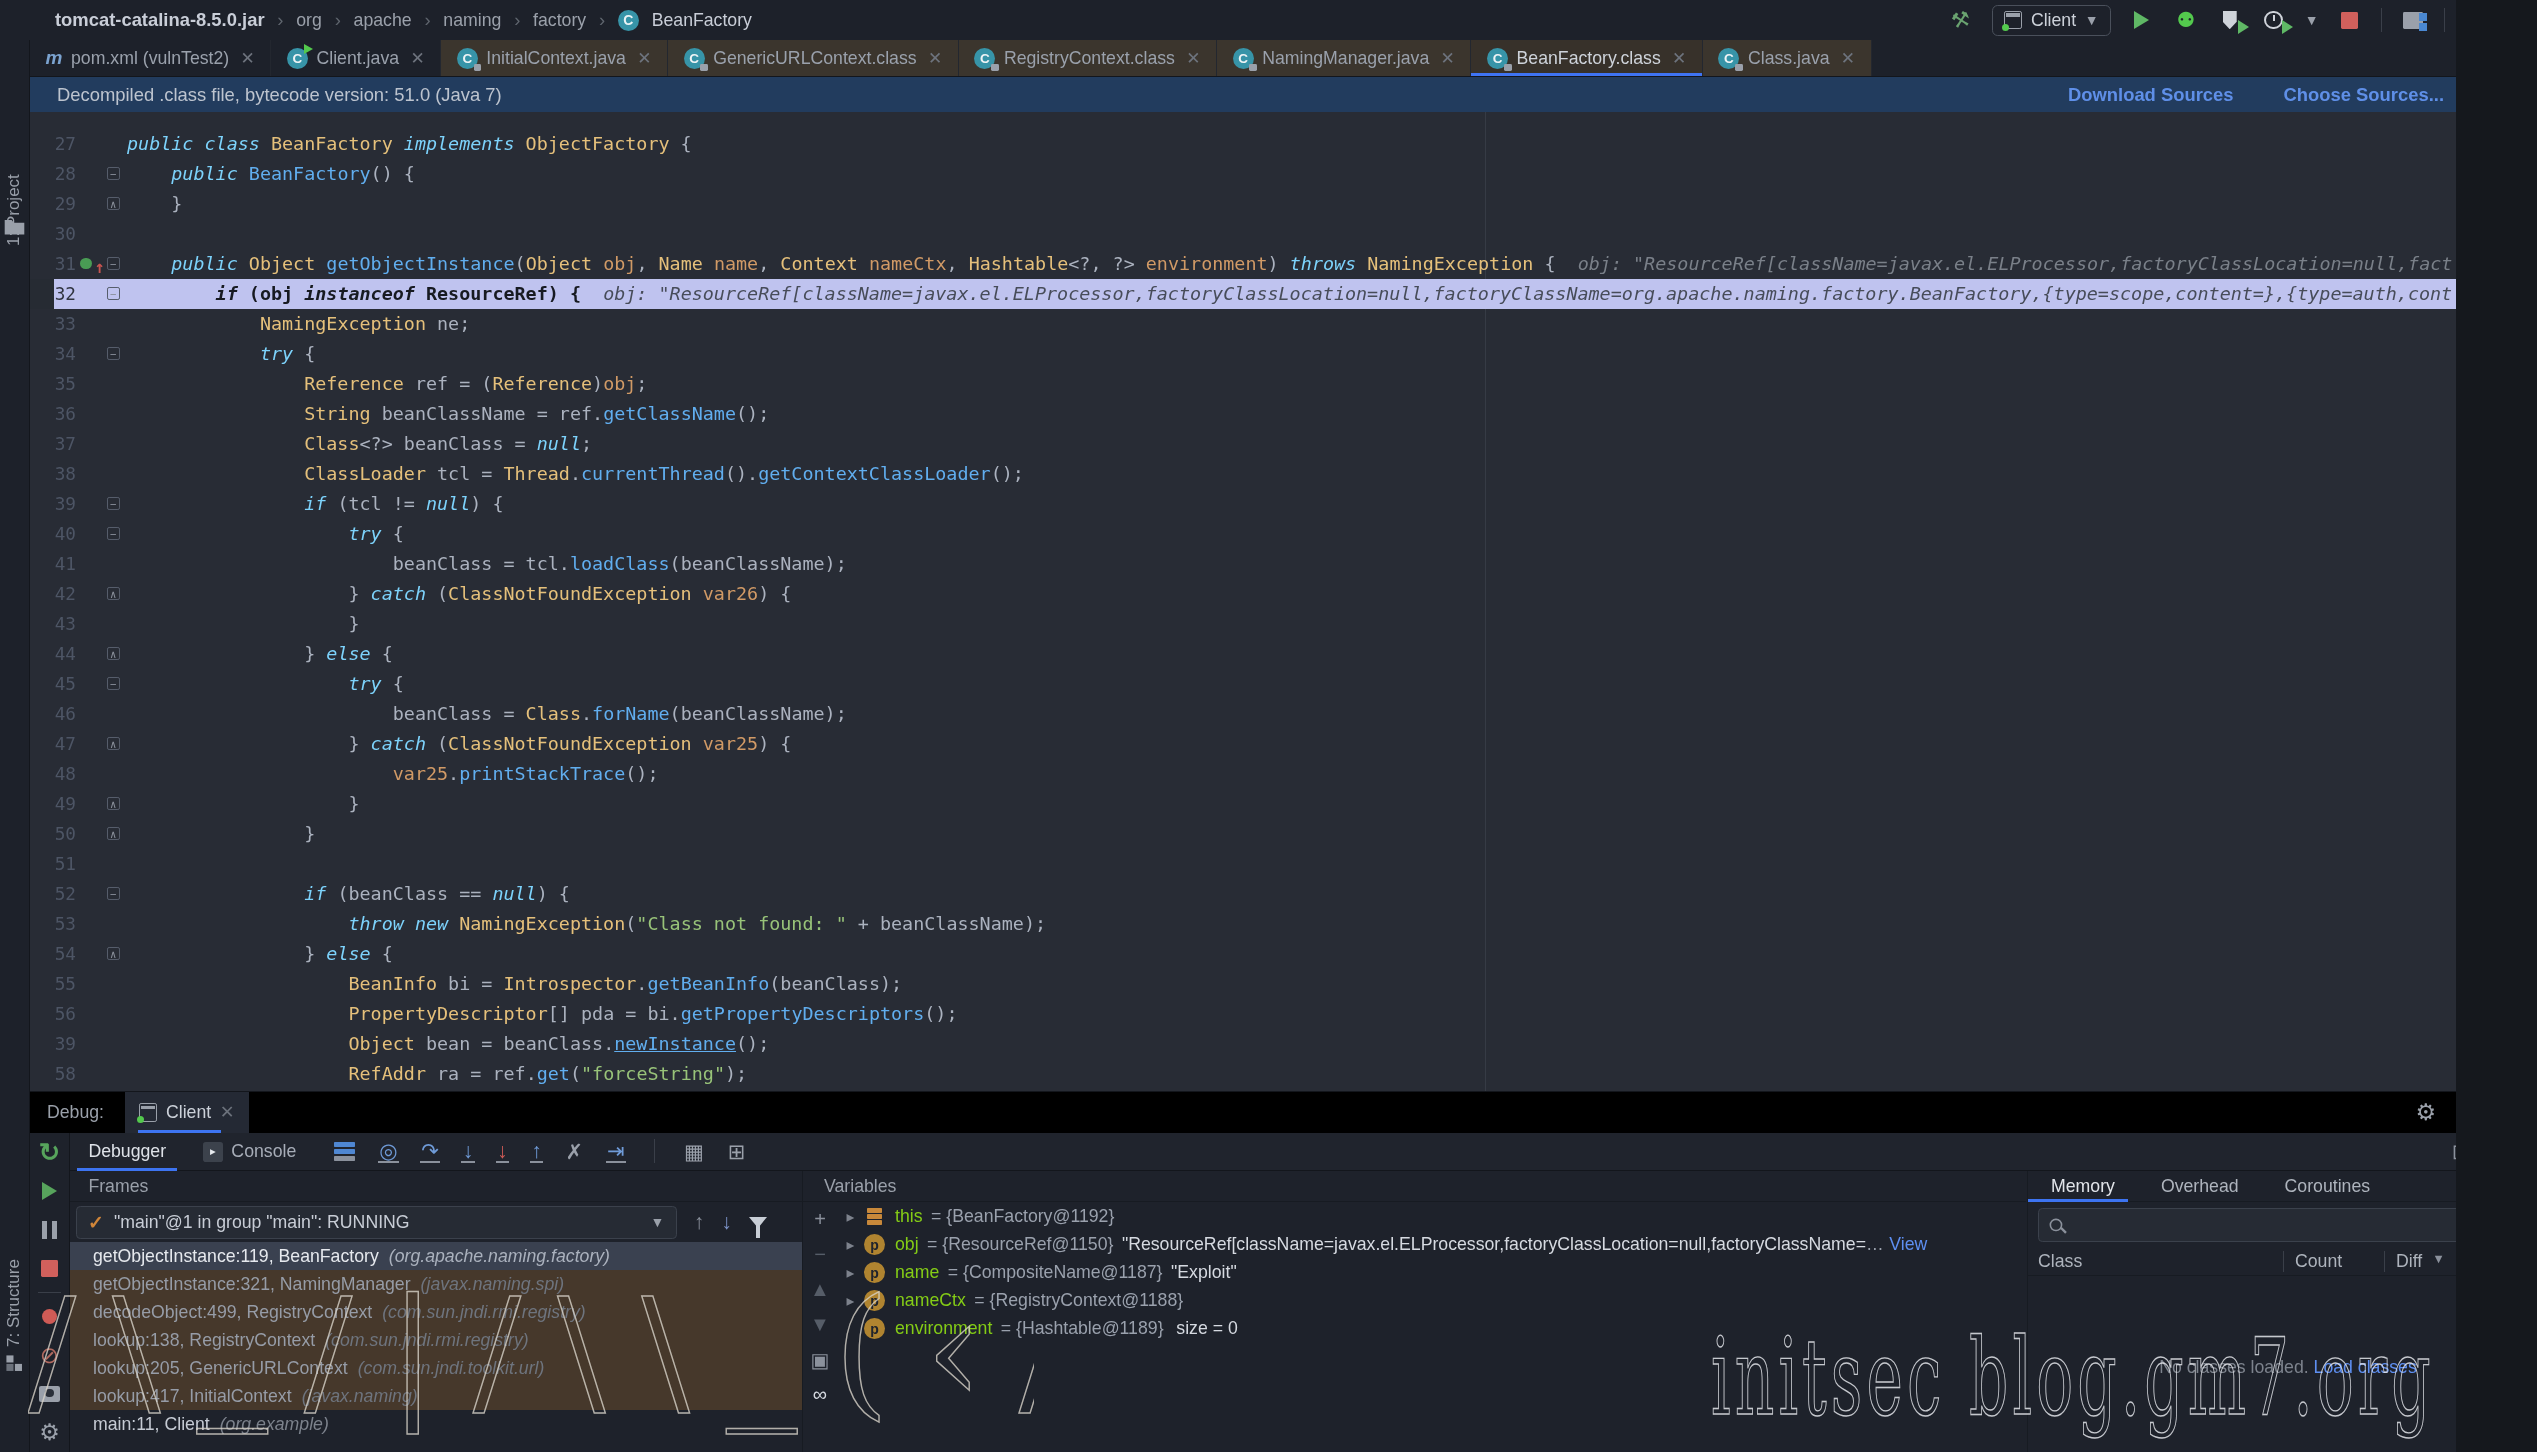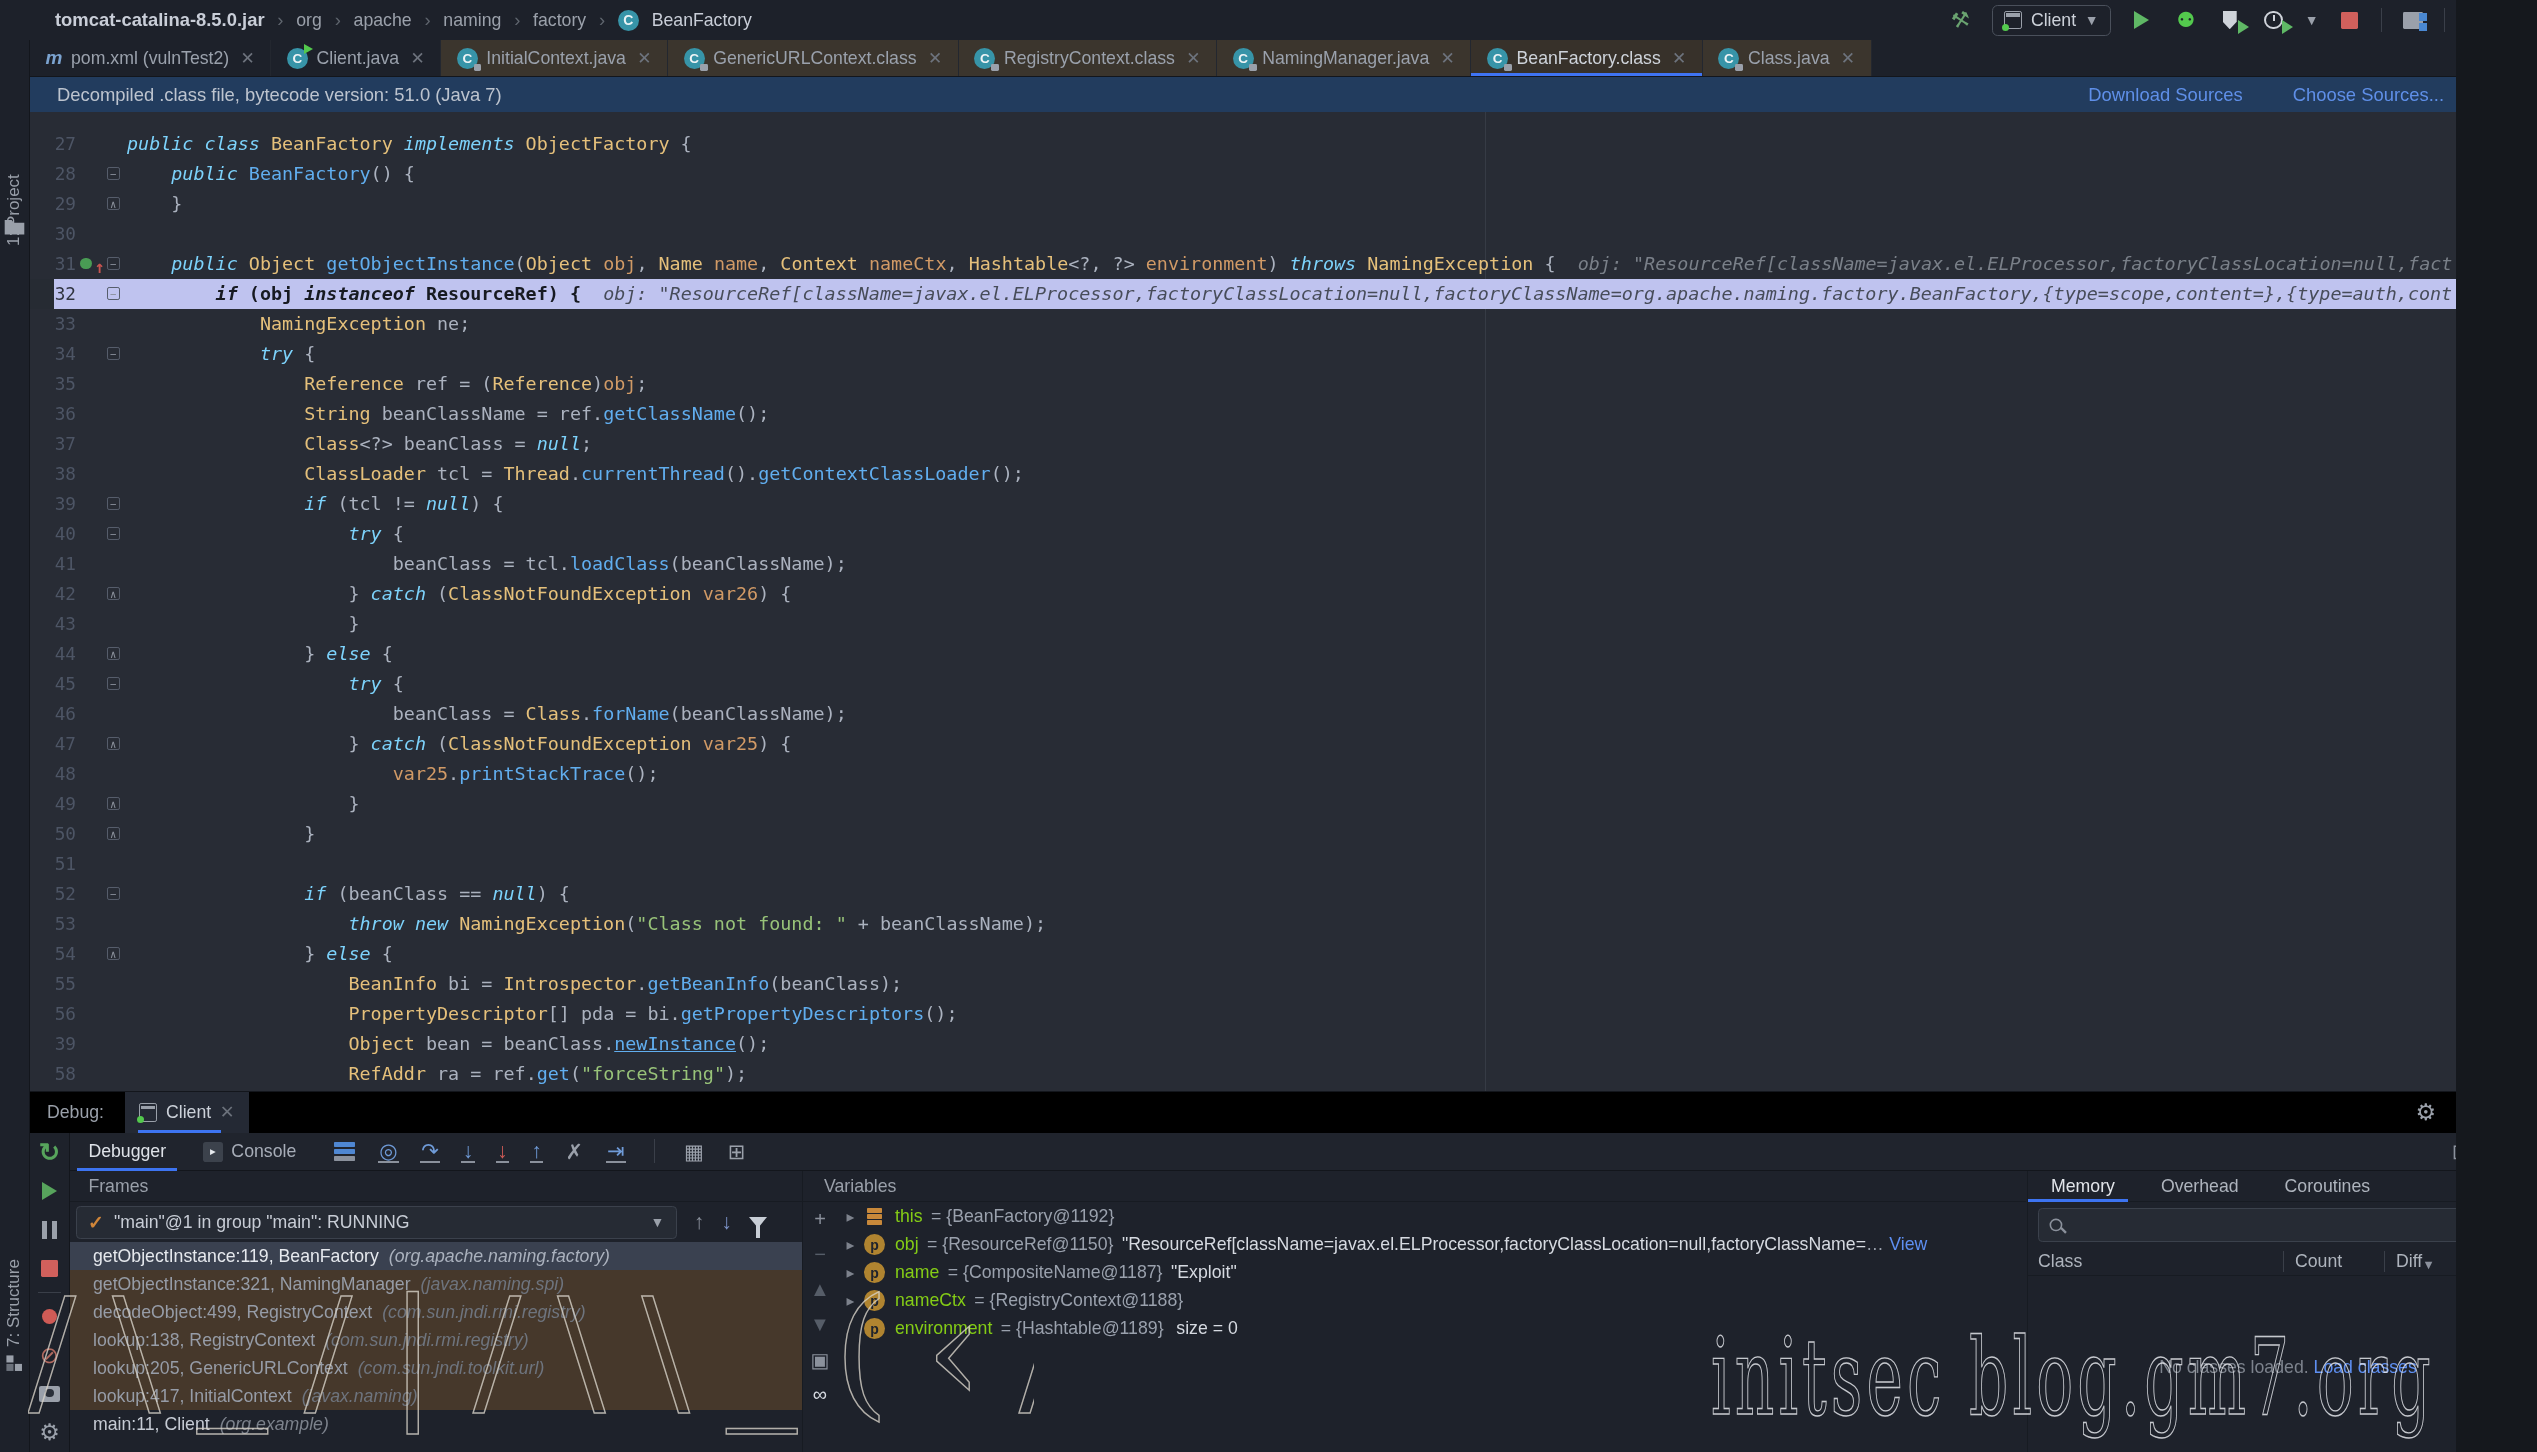--- a/index.html
+++ b/index.html
@@ -63,21 +63,21 @@
   .cls .lock { position:absolute; right:-3.5px; bottom:-2.8px; width:7.8px; height:7px; background:#9aa0aa;
                border-radius:1.4px; }
   .cls .runbadge { position:absolute; right:-5px; top:-3.5px; width:0; height:0; border-left:9.2px solid #53c94d;
                    border-top:5.7px solid transparent; border-bottom:5.7px solid transparent; }
 
   
   #notif { position:absolute; left:30px; top:77px; width:2478px; height:35px; background:#223c5e;
            display:flex; align-items:center; font-size:18.4px; color:#bdc4cf; }
   #notif .msg { margin-left:27px; }
   #notif .links { position:absolute; right:64px; display:flex; gap:50px; }
-  #notif .links span { color:#5f8fe8; }
+  #notif .links span { color:#5f8fe8;font-weight:bold; }
 
   
   #editor { position:absolute; left:30px; top:112px; width:2478px; height:979px; background:#282c35;
             overflow:hidden; font-family:"DejaVu Sans Mono", monospace; font-size:18.4px; }
   #code { position:relative; padding-top:17px; }
   .margin-guide { position:absolute; left:1455px; top:0; bottom:0; width:0.7px; background:#363b45; }
   .line { position:relative; display:flex; height:30px; line-height:30px; white-space:pre; }
   .ln { width:46px; text-align:right; color:#4d5565; flex:0 0 auto; font-size:17.7px; }
   .gut { width:51px; flex:0 0 auto; position:relative; }
   .fold { position:absolute; right:7px; top:7.8px; width:13.5px; height:13.5px; border:0.7px solid #565d6b;
@@ -214,21 +214,21 @@
   #mem-search .lens { transform:scale(0.8); margin-left:8.5px; border-color:#8b919c; }
   #mem-search .lens::after { background:#8b919c; }
   #mem-search input { flex:1; background:transparent; border:none; outline:none; color:#d6dae1; font-size:17.7px;
                       margin-left:10px; font-family:"Liberation Sans",sans-serif; }
   #mem-gear { position:absolute; right:17px; top:41px; }
   #mem-cols { position:absolute; left:0; right:0; top:77px; height:28px; display:flex; align-items:center;
               color:#aeb4bd; border-bottom:0.7px solid #171b22; }
   #mem-cols .c1 { margin-left:10px; width:245px; }
   #mem-cols .cd { width:0.7px; height:21px; background:#3a3f49; }
   #mem-cols .c2 { margin-left:11.3px; width:89px; }
-  #mem-cols .c3 { margin-left:11.3px; display:flex; align-items:flex-end; }
+  #mem-cols .c3 { margin-left:11.3px; display:flex; gap:10px; align-items:flex-start; }
   #mem-cols .sortarrow { color:#8b919c; font-size:12.8px; }
   #mem-empty { position:absolute; left:0; right:0; top:186px; text-align:center; color:#7d838d; }
   #mem-empty .load { color:#5e8ff2; }
 
   
   .wm { position:absolute; pointer-events:none; font-family:"DejaVu Serif", serif; color:transparent;
         -webkit-text-stroke:1.4px #d8d3c9; white-space:nowrap; }
   #wm-art { left:28px; top:1268px; width:1006px; height:184px; font-size:142px; opacity:0.8; overflow:hidden;
             letter-spacing:-4.3px; }
   #wm-text { left:1711px; top:1316px; font-size:106px; opacity:0.85; letter-spacing:7px;

